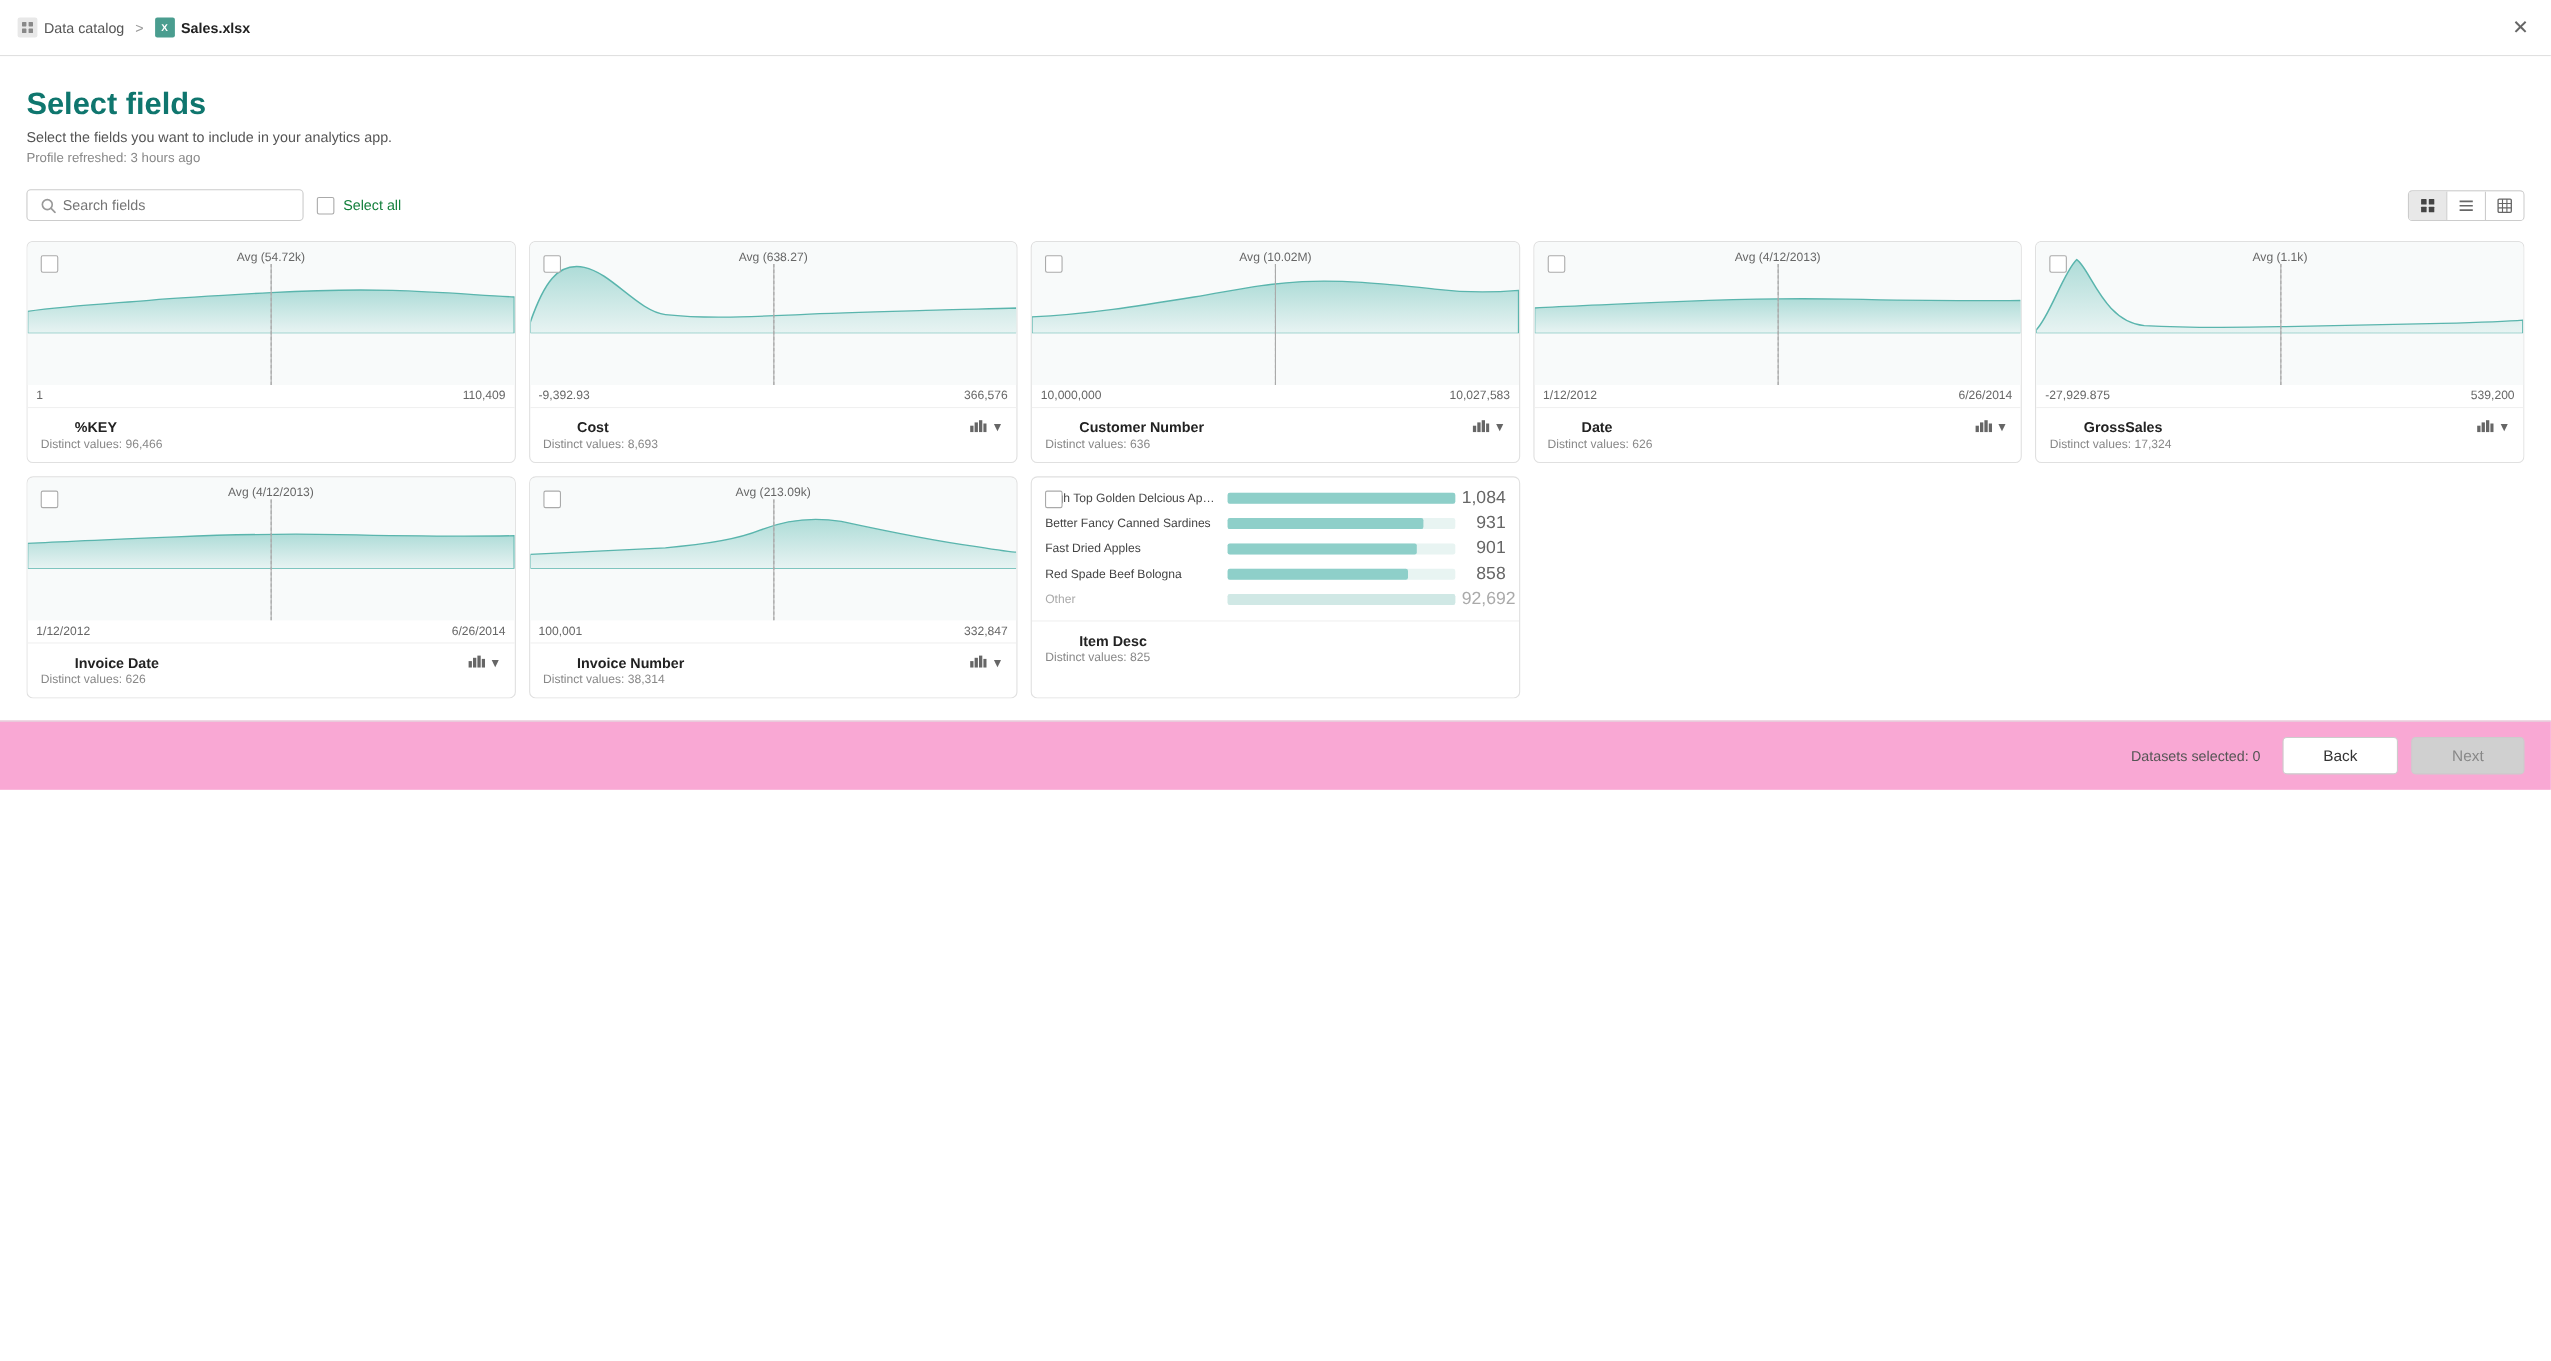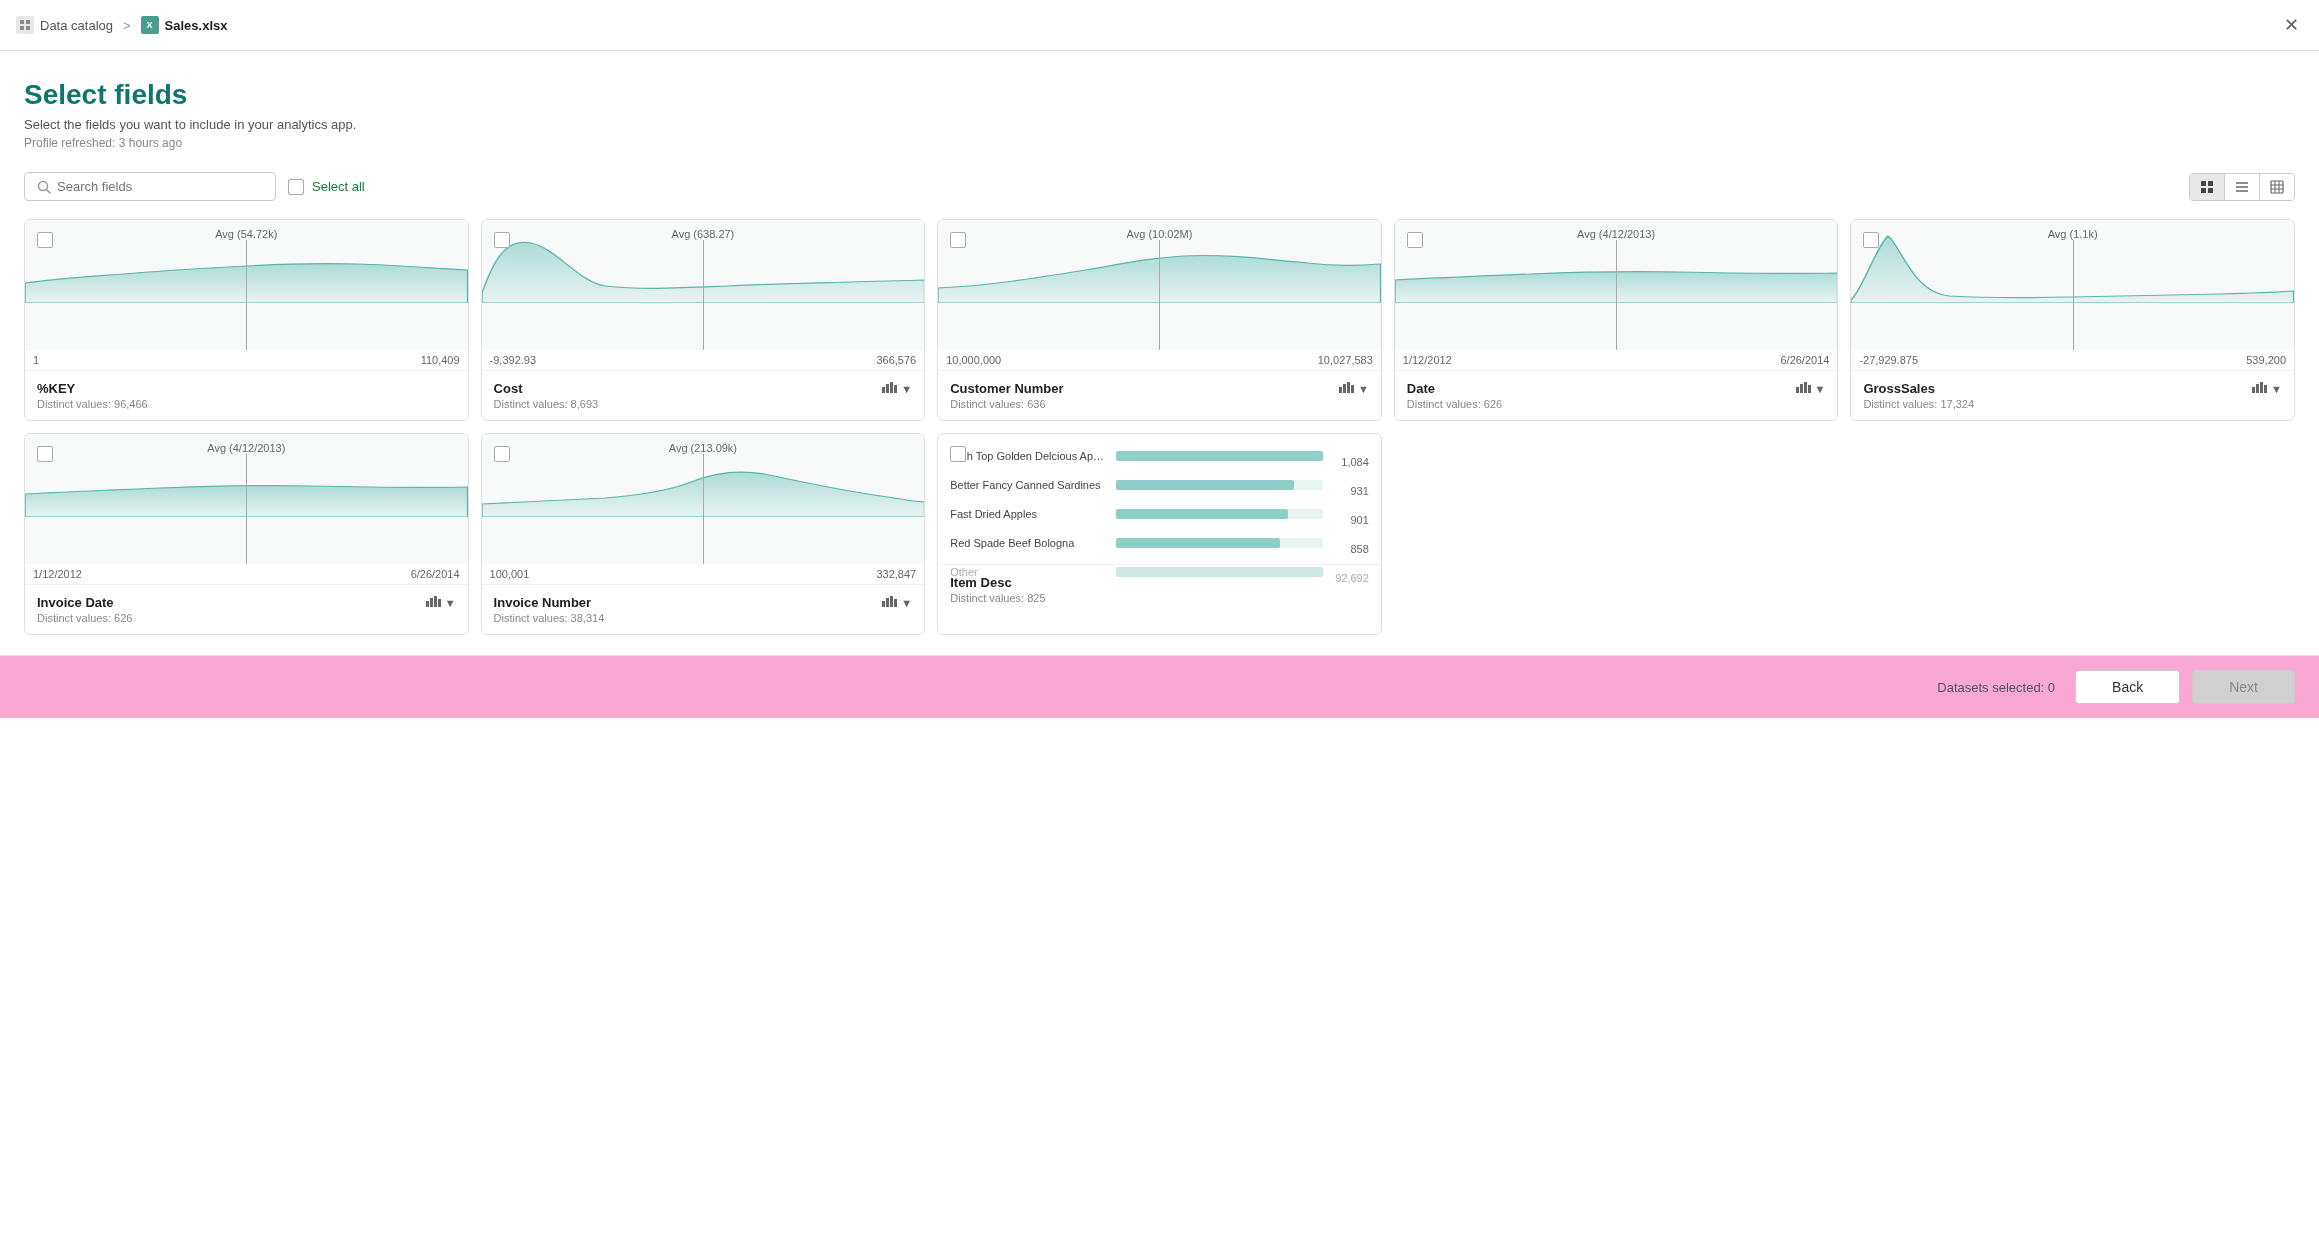--- a/index.html
+++ b/index.html
@@ -40,34 +40,34 @@
     .card { background: #fff; border: 1px solid #e0e0e0; border-radius: 6px; overflow: hidden; position: relative; }
     .card-checkbox { position: absolute; top: 12px; left: 12px; z-index: 2; }
     .card-chart { height: 130px; background: #f8fafa; position: relative; overflow: hidden; padding: 8px 0 0 0; }
     .chart-avg-label { position: absolute; top: 8px; left: 50%; transform: translateX(-50%); font-size: 11px; color: #666; white-space: nowrap; }
     .chart-avg-line { position: absolute; top: 20px; bottom: 0; width: 1px; background: #aaa; left: 50%; border-left: 1px dashed #aaa; }
     .chart-range { display: flex; justify-content: space-between; padding: 4px 8px; font-size: 11px; color: #666; }
     .chart-svg { width: 100%; height: 75px; display: block; }
 
     
     .card-footer { padding: 10px 12px; border-top: 1px solid #f0f0f0; }
-    .card-footer-row { display: flex; align-items: flex-start; justify-content: space-between; }
+    .card-footer-row { display: flex; align-items: flex-start; justify-content: space-between; margin-left: 31px; }
     .card-field-name { font-size: 13px; font-weight: 600; color: #222; }
     .card-distinct { font-size: 11px; color: #888; margin-top: 2px; }
     .card-actions { display: flex; align-items: center; gap: 4px; }
     .chart-type-icon { color: #555; cursor: pointer; }
     .dropdown-arrow { color: #666; cursor: pointer; font-size: 11px; }
 
     
     .item-desc-chart { padding: 10px 12px; height: 130px; }
     .bar-row { display: flex; align-items: center; gap: 6px; margin-bottom: 5px; }
     .bar-label { font-size: 11px; color: #444; width: 160px; flex-shrink: 0; white-space: nowrap; overflow: hidden; text-overflow: ellipsis; }
     .bar-track { flex: 1; height: 10px; background: #e8f4f2; border-radius: 2px; position: relative; }
     .bar-fill { height: 100%; background: #8ecfc9; border-radius: 2px; }
-    .bar-count { font-size: 11px; color: #666; width: 40px; text-align: right; flex-shrink: 0; margin-top: 12px; }
+    .bar-count { font-size: 16px; color: #666; width: 40px; text-align: right; flex-shrink: 0; }
 
     
     .bottom-bar { display: flex; align-items: center; justify-content: flex-end; padding: 14px 24px; border-top: 1px solid #e0e0e0; gap: 12px; background: #f9a8d4; position: sticky; bottom: 0; }
     .datasets-info { font-size: 13px; color: #555; margin-right: 8px; }
     .btn { padding: 8px 36px; border-radius: 4px; font-size: 14px; cursor: pointer; border: 1px solid #ccc; }
     .btn-back { background: #fff; color: #333; }
     .btn-next { background: #d0d0d0; color: #888; border: 1px solid #ccc; cursor: not-allowed; }
 
     
     .cards-scroll { max-height: 530px; overflow-y: auto; }

